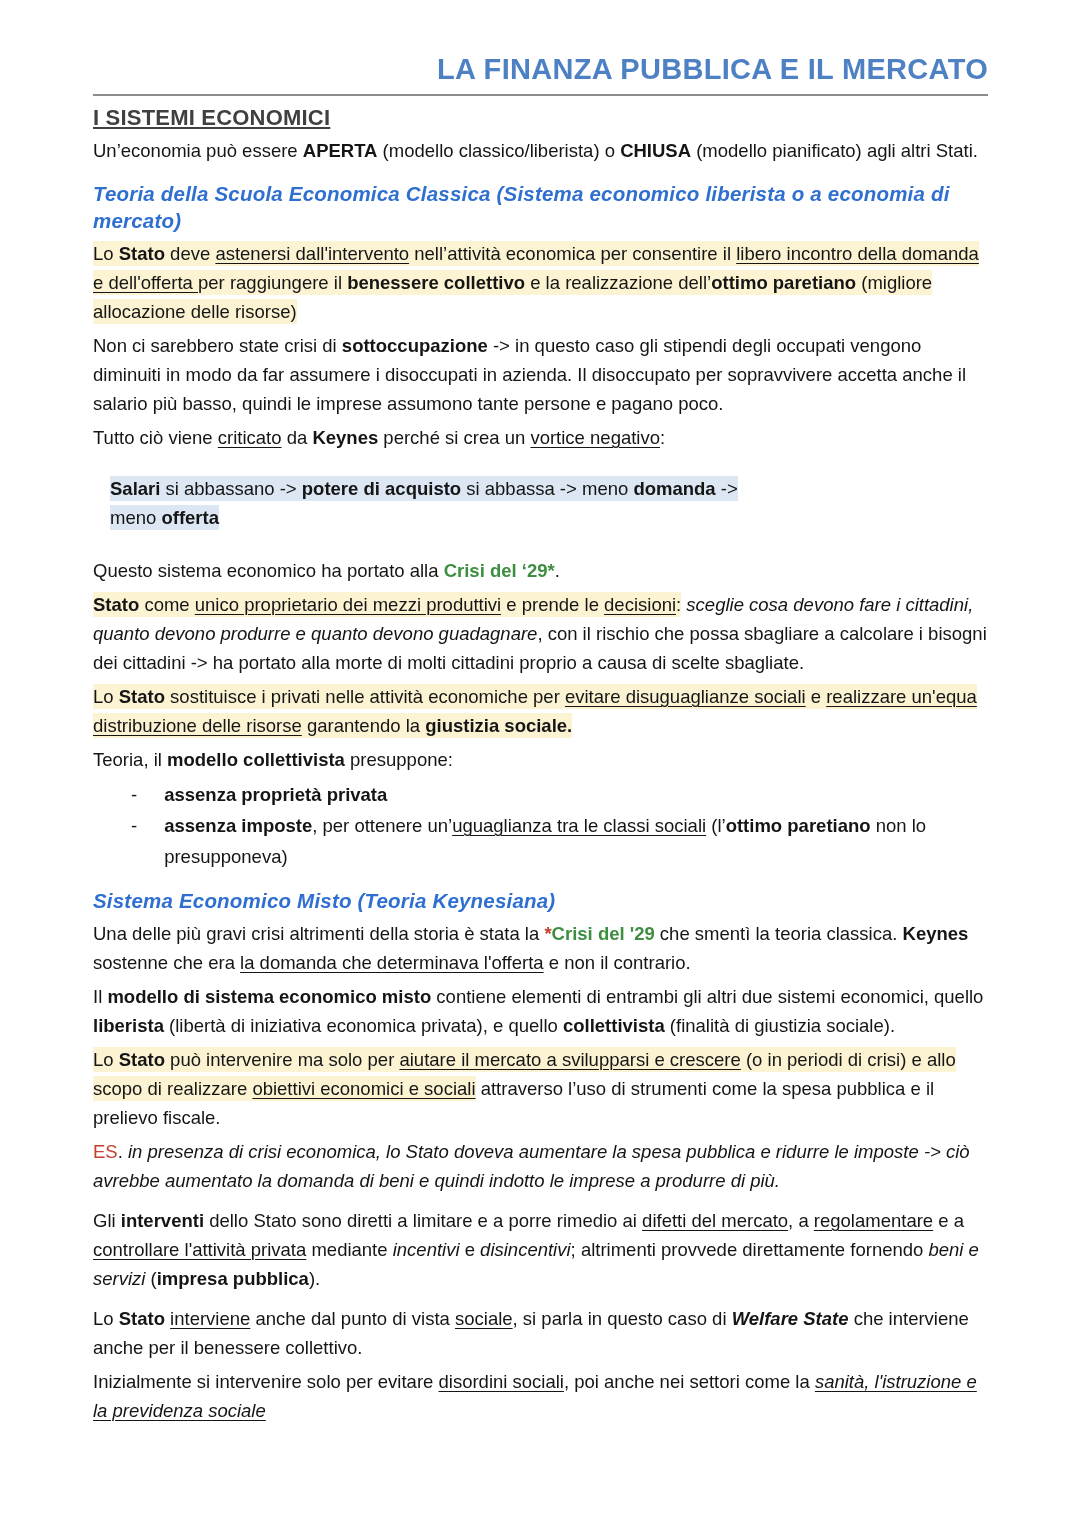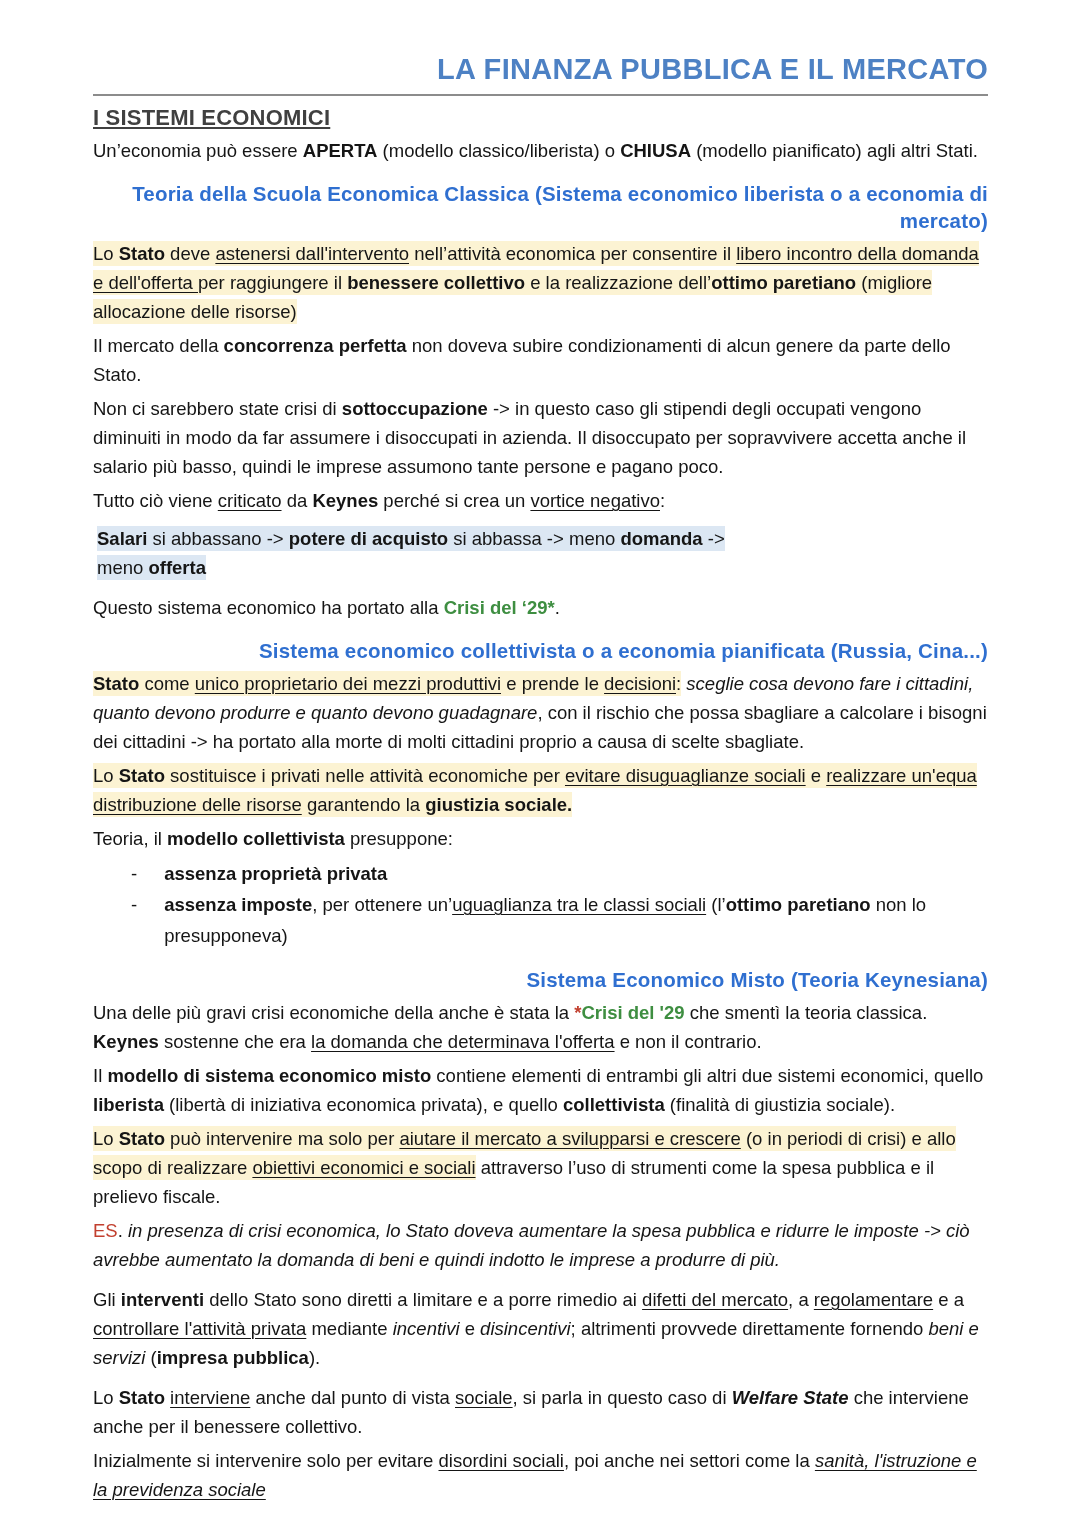--- a/index.html
+++ b/index.html
@@ -16,77 +16,75 @@
     text-align:right;font-size:29px;font-weight:700;color:#4d81c4;
     letter-spacing:0.3px;line-height:34px;
   }
   .title-rule{border:none;border-top:2px solid #8c8c8c;margin:8px 0 8px 0;}
   .main-heading{
     font-size:22px;font-weight:700;color:#404040;letter-spacing:0.2px;
     margin:0 0 4px 0;line-height:28px;text-decoration:underline;
   }
   .para{font-size:18.5px;line-height:29px;margin:0 0 5px 0;}
   .section-heading{
-    font-size:20.5px;font-weight:700;color:#2f6fd0;
-    margin:15px 0 5px 0;line-height:27px;letter-spacing:0.2px;text-align:right;
+    font-size:20.5px;font-weight:700;font-style:italic;color:#2f6fd0;
+    margin:15px 0 5px 0;line-height:27px;letter-spacing:0.2px;
   }
   .b{font-weight:700;}
   .i{font-style:italic;}
   .u{text-decoration:underline;text-underline-offset:3px;text-decoration-thickness:1.4px;}
   .hl-y{background:#fcf3d3;box-decoration-break:clone;-webkit-box-decoration-break:clone;padding:2px 0;}
   .hl-b{background:#dce7f3;box-decoration-break:clone;-webkit-box-decoration-break:clone;padding:2px 0;}
   .c-green{color:#3e8e41;}
   .c-red{color:#c2402f;}
   .salari-row{display:flex;align-items:center;gap:12px;margin:1px 0 6px 0;}
-  .salari-main{flex:0 0 auto;max-width:676px;margin:4px;}
+  .salari-main{flex:0 0 auto;max-width:676px;margin:17px;}
   .side-note{flex:1 1 auto;font-size:16.5px;line-height:25px;}
   .bullet{display:flex;gap:27px;padding-left:38px;font-size:18.5px;line-height:31px;}
   .bullet .dash{flex:0 0 auto;}
   .gap-sm{margin-top:11px;}
   .gap-xs{margin-top:7px;}
 </style>
 </head>
 <body>
 
 <div class="page">
 
   <div class="doc-title">LA FINANZA PUBBLICA E IL MERCATO</div>
   <hr class="title-rule">
 
   <div class="main-heading">I SISTEMI ECONOMICI</div>
   <p class="para"><span>Un’economia può essere </span><span class="b">APERTA</span><span> (modello classico/liberista) o </span><span class="b">CHIUSA</span><span> (modello pianificato) agli altri Stati.</span></p>
 
   <div class="section-heading">Teoria della Scuola Economica Classica (Sistema economico liberista o a economia di mercato)</div>
   <p class="para"><span class="hl-y">Lo </span><span class="b hl-y">Stato</span><span class="hl-y"> deve </span><span class="u hl-y">astenersi dall'intervento</span><span class="hl-y"> nell’attività economica per consentire il </span><span class="u hl-y">libero incontro della domanda e dell'offerta </span><span class="hl-y">per raggiungere il </span><span class="b hl-y">benessere collettivo</span><span class="hl-y"> e la realizzazione dell’</span><span class="b hl-y">ottimo paretiano</span><span class="hl-y"> (migliore allocazione delle risorse)</span></p>
-  <p class="para"><span>Il mercato della </span><span class="b">concorrenza perfetta</span><span> non doveva subire condizionamenti di alcun genere da parte dello Stato.</span></p>
   <p class="para"><span>Non ci sarebbero state crisi di </span><span class="b">sottoccupazione</span><span> -&gt; in questo caso gli stipendi degli occupati vengono diminuiti in modo da far assumere i disoccupati in azienda. Il disoccupato per sopravvivere accetta anche il salario più basso, quindi le imprese assumono tante persone e pagano poco.</span></p>
   <p class="para"><span>Tutto ciò viene </span><span class="u">criticato</span><span> da </span><span class="b">Keynes</span><span> perché si crea un </span><span class="u">vortice negativo</span><span>:</span></p>
 
   <div class="salari-row">
     <p class="para salari-main"><span class="b hl-b">Salari</span><span class="hl-b"> si abbassano -&gt; </span><span class="b hl-b">potere di acquisto</span><span class="hl-b"> si abbassa -&gt; meno </span><span class="b hl-b">domanda</span><span class="hl-b"> -&gt; meno </span><span class="b hl-b">offerta</span></p>
   </div>
 
   <p class="para gap-xs"><span>Questo sistema economico ha portato alla </span><span class="b c-green">Crisi del ‘29*</span><span>.</span></p>
 
-  <div class="section-heading">Sistema economico collettivista o a economia pianificata (Russia, Cina...)</div>
   <p class="para"><span class="b hl-y">Stato</span><span class="hl-y"> come </span><span class="u hl-y">unico proprietario dei mezzi produttivi</span><span class="hl-y"> e prende le </span><span class="u hl-y">decisioni</span><span class="hl-y">:</span><span> </span><span class="i">sceglie cosa devono fare i cittadini, quanto devono produrre e quanto devono guadagnare</span><span>, con il rischio che possa sbagliare a calcolare i bisogni dei cittadini -&gt; ha portato alla morte di molti cittadini proprio a causa di scelte sbagliate.</span></p>
   <p class="para"><span class="hl-y">Lo </span><span class="b hl-y">Stato</span><span class="hl-y"> sostituisce i privati nelle attività economiche per </span><span class="u hl-y">evitare disuguaglianze sociali</span><span class="hl-y"> e </span><span class="u hl-y">realizzare un'equa distribuzione delle risorse</span><span class="hl-y"> garantendo la </span><span class="b hl-y">giustizia sociale.</span></p>
   <p class="para"><span>Teoria, il </span><span class="b">modello collettivista</span><span> presuppone:</span></p>
 
   <div class="bullet">
     <span class="dash">-</span>
     <span><span class="b">assenza proprietà privata</span></span>
   </div>
   <div class="bullet">
     <span class="dash">-</span>
     <span><span class="b">assenza imposte</span><span>, per ottenere un’</span><span class="u">uguaglianza tra le classi sociali</span><span> (l’</span><span class="b">ottimo paretiano</span><span> non lo presupponeva)</span></span>
   </div>
 
   <div class="section-heading">Sistema Economico Misto (Teoria Keynesiana)</div>
-  <p class="para"><span>Una delle più gravi crisi economiche della anche è stata la </span><span class="b c-red">*</span><span class="b c-green">Crisi del '29</span><span> che smentì la teoria classica.  </span><span class="b">Keynes</span><span> sostenne che era </span><span class="u">la domanda che determinava l'offerta</span><span> e non il contrario.</span></p>
+  <p class="para"><span>Una delle più gravi crisi altrimenti della storia è stata la </span><span class="b c-red">*</span><span class="b c-green">Crisi del '29</span><span> che smentì la teoria classica.  </span><span class="b">Keynes</span><span> sostenne che era </span><span class="u">la domanda che determinava l'offerta</span><span> e non il contrario.</span></p>
   <p class="para"><span>Il </span><span class="b">modello di sistema economico misto</span><span> contiene elementi di entrambi gli altri due sistemi economici, quello </span><span class="b">liberista</span><span> (libertà di iniziativa economica privata), e quello </span><span class="b">collettivista</span><span> (finalità di giustizia sociale).</span></p>
   <p class="para"><span class="hl-y">Lo </span><span class="b hl-y">Stato</span><span class="hl-y"> può intervenire ma solo per </span><span class="u hl-y">aiutare il mercato a svilupparsi e crescere</span><span class="hl-y"> (o in periodi di crisi) e allo scopo di realizzare </span><span class="u hl-y">obiettivi economici e sociali</span><span> attraverso l’uso di strumenti come la spesa pubblica e il prelievo fiscale.</span></p>
   <p class="para"><span class="c-red">ES</span><span>. </span><span class="i">in presenza di crisi economica, lo Stato doveva aumentare la spesa pubblica e ridurre le imposte -&gt; ciò avrebbe aumentato la domanda di beni e quindi indotto le imprese a produrre di più.</span></p>
   <p class="para gap-sm"><span>Gli </span><span class="b">interventi</span><span> dello Stato sono diretti a limitare e a porre rimedio ai </span><span class="u">difetti del mercato</span><span>, a </span><span class="u">regolamentare</span><span> e a </span><span class="u">controllare l'attività privata</span><span> mediante </span><span class="i">incentivi</span><span> e </span><span class="i">disincentivi</span><span>; altrimenti provvede direttamente fornendo </span><span class="i">beni e servizi</span><span> (</span><span class="b">impresa pubblica</span><span>).</span></p>
   <p class="para gap-sm"><span>Lo </span><span class="b">Stato</span><span> </span><span class="u">interviene</span><span> anche dal punto di vista </span><span class="u">sociale</span><span>, si parla in questo caso di </span><span class="b i">Welfare State</span><span> che  interviene anche per il benessere collettivo.</span></p>
   <p class="para"><span>Inizialmente si intervenire solo per evitare </span><span class="u">disordini sociali</span><span>, poi anche nei settori come la </span><span class="i u">sanità, l'istruzione e la previdenza sociale</span></p>
 
 </div>
 
 </body></html>

